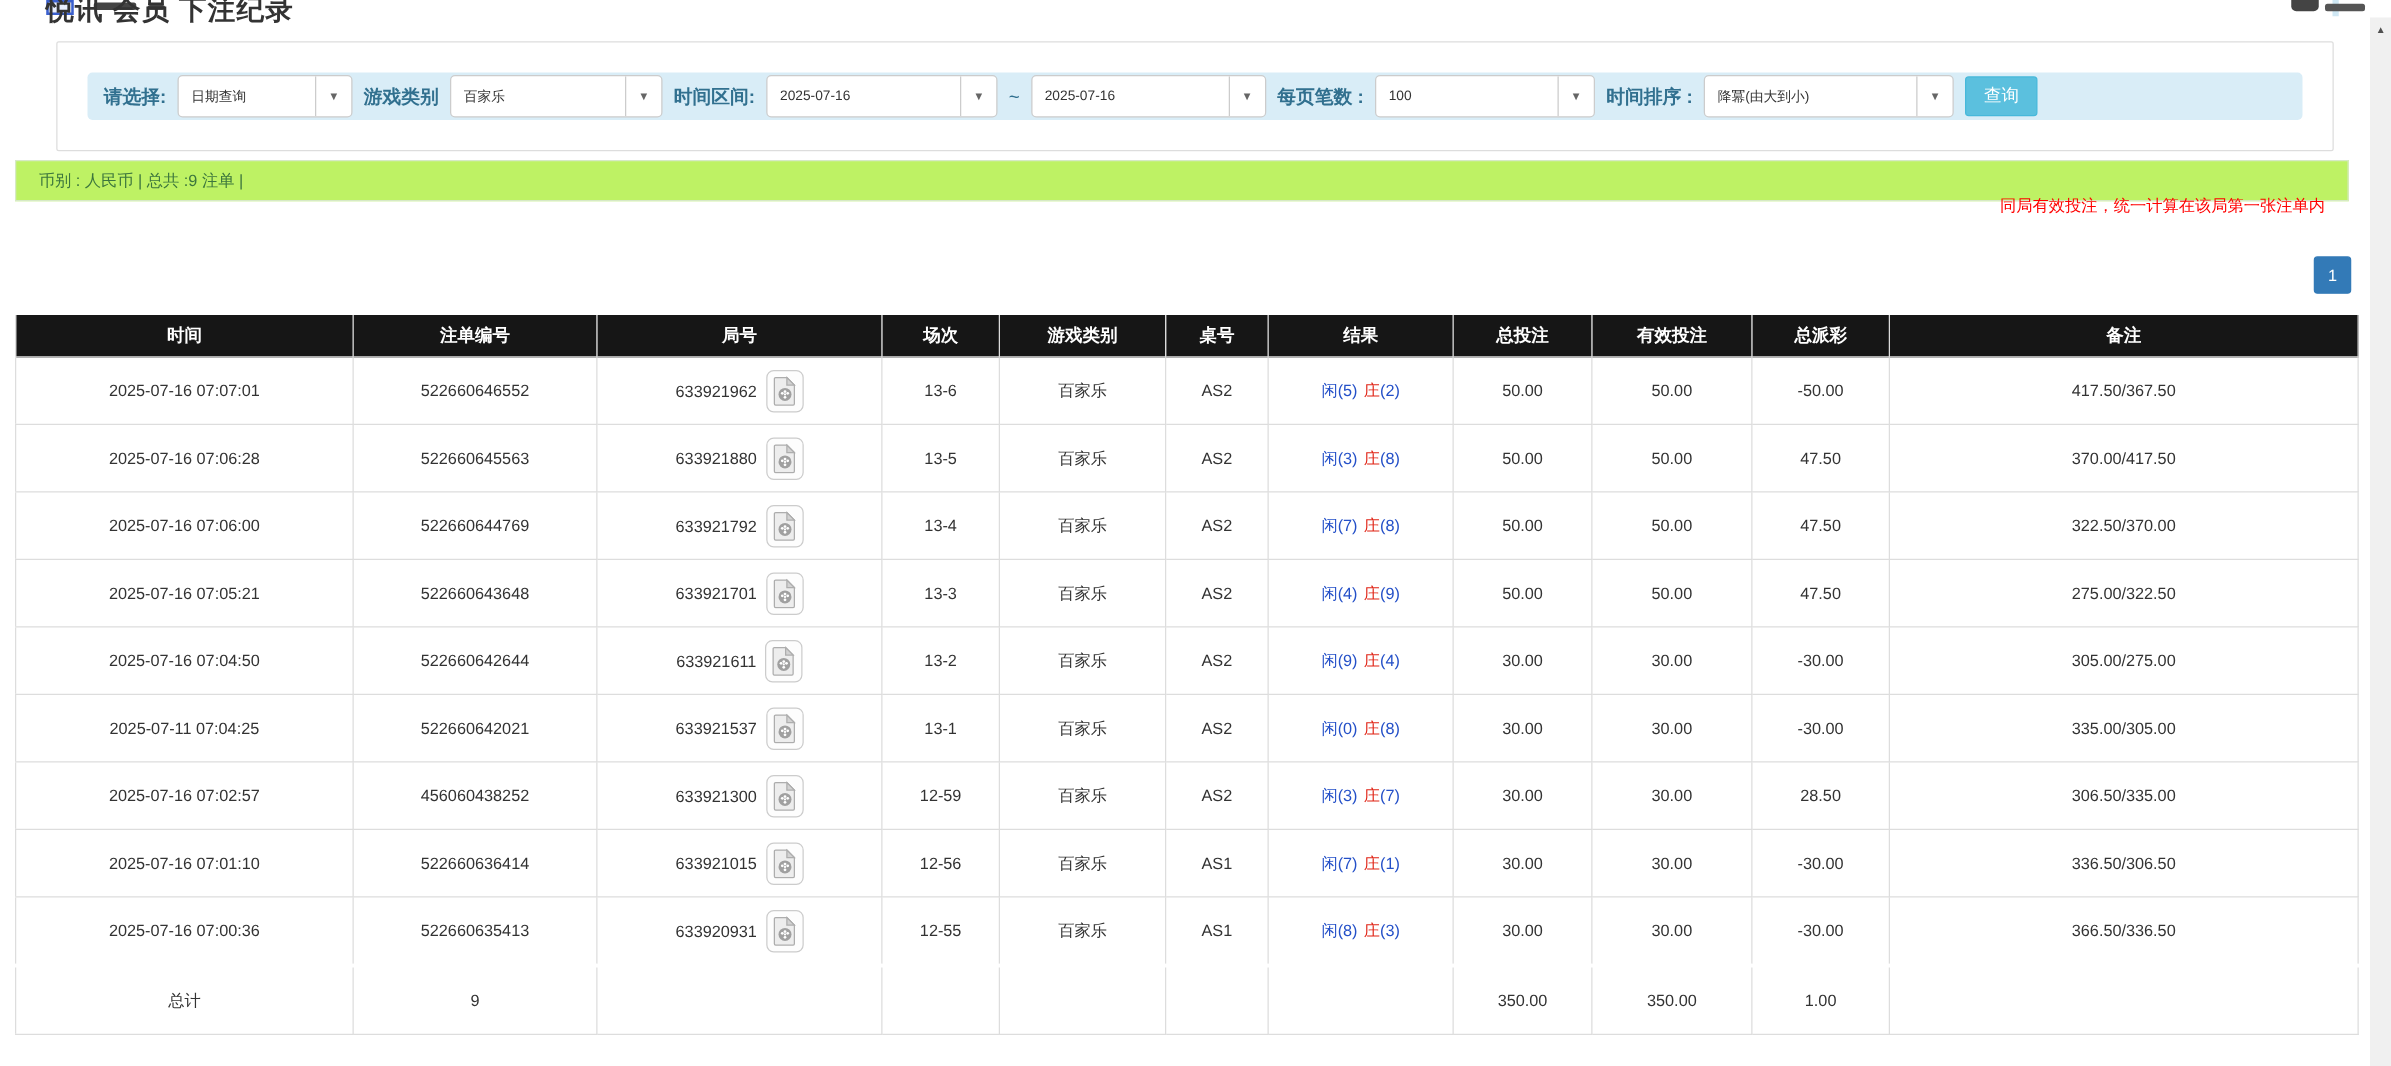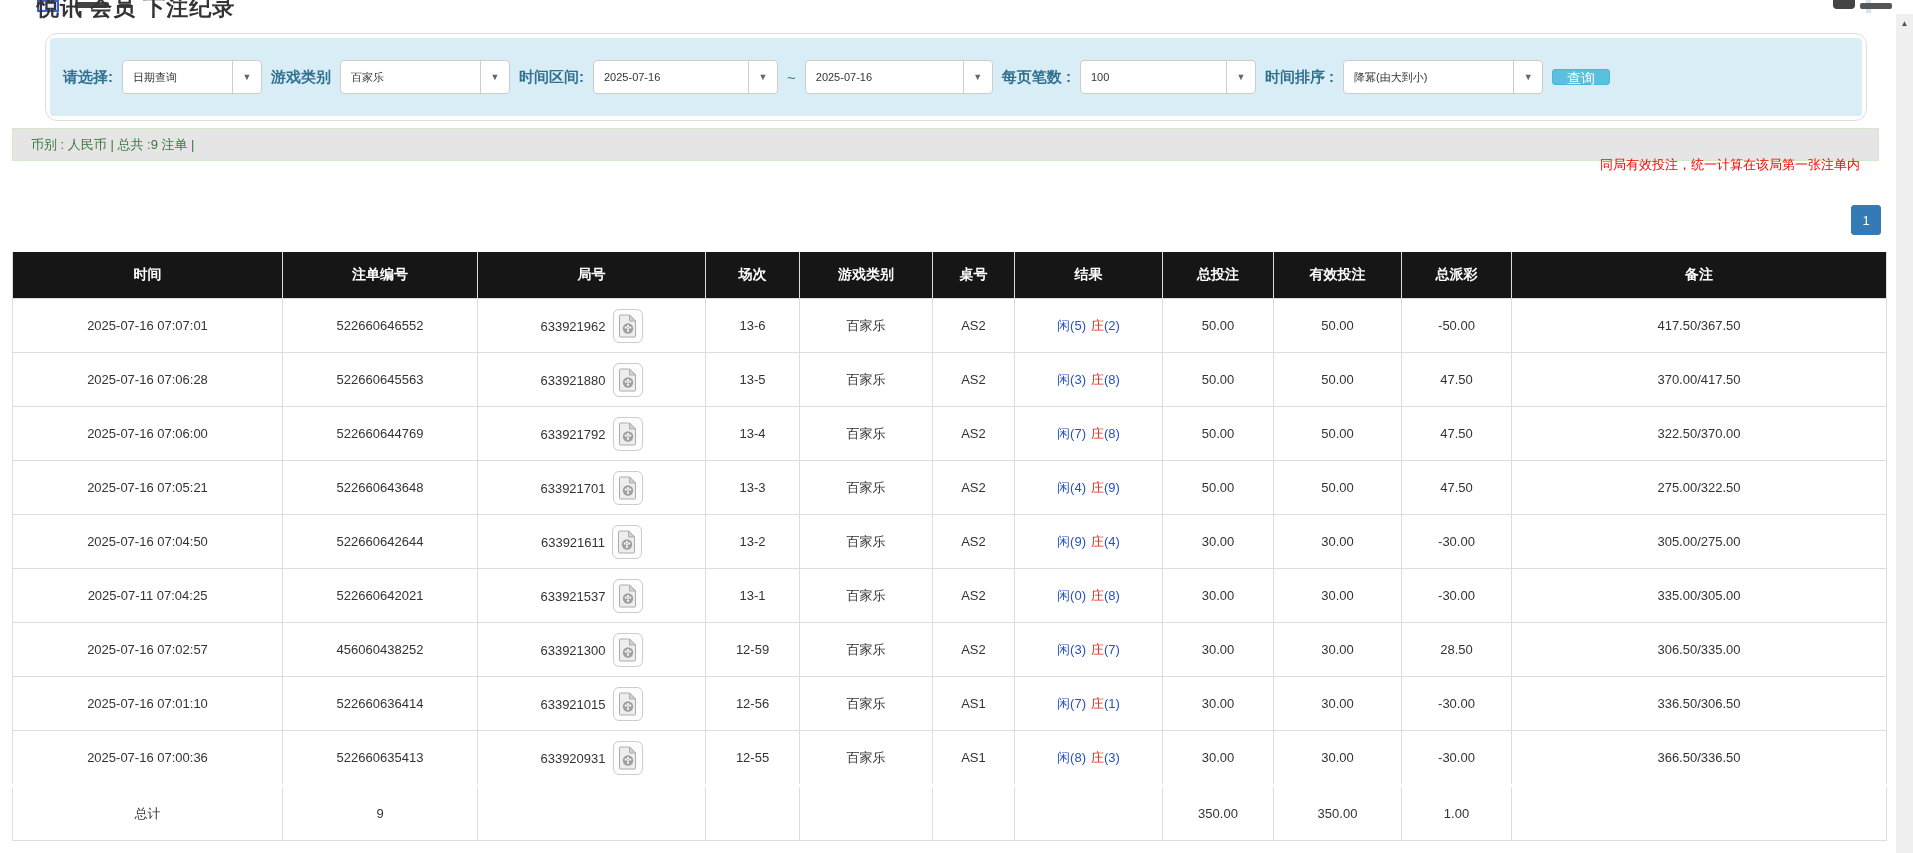--- a/index.html
+++ b/index.html
@@ -10,49 +10,49 @@
   .clip-frag{position:absolute;}
   .frag-box{background:#444;border-radius:2px;}
   .left-icon{border:2px solid #3a5fcd;background:#eaf0ff;}
   .blue-sliver{background:#cfe7f3;}
 
   
   #page-title{position:absolute;left:37px;top:-7px;margin:0;font-size:22px;font-weight:bold;color:#333;letter-spacing:1px;}
 
   
   #filter-panel{position:absolute;left:45px;top:33px;width:1822px;height:88px;box-sizing:border-box;
-                background:#fff;border:1px solid #ddd;border-radius:12px;padding:4px;}
+                background:#fff;border:1px solid #ddd;border-radius:2px;padding:24px;}
   #filter-strip{height:100%;box-sizing:border-box;background:#d9edf7;border-radius:4px;
                 display:flex;align-items:center;padding:0 13px;gap:9px;white-space:nowrap;}
   .f-label{font-size:15px;font-weight:bold;color:#31708f;}
   .sel{display:flex;align-items:center;height:34px;background:#fff;border:1px solid #ccc;border-radius:4px;
        box-sizing:border-box;overflow:hidden;cursor:pointer;}
   .sel-val{flex:1;padding:0 10px;font-size:11px;color:#333;}
   .sel-caret{width:28px;align-self:stretch;display:flex;align-items:center;justify-content:center;
              border-left:1px solid #ccc;color:#666;font-size:9px;}
   .w1{width:140px}.w2{width:170px}.w3{width:185px}.w4{width:188px}.w5{width:176px}.w6{width:200px}
   .tilde{font-size:15px;color:#31708f;}
-  #search-btn{height:16px;padding:0 14px;background:#5bc0de;border:1px solid #46b8da;border-radius:3px;
+  #search-btn{height:32px;padding:0 14px;background:#5bc0de;border:1px solid #46b8da;border-radius:3px;
               color:#fff;font-size:14px;cursor:pointer;font-family:inherit;}
 
   
   #summary-bar{position:absolute;left:12px;top:128px;width:1867px;height:33px;box-sizing:border-box;
-               background:#e5e5e5;border:1px solid #d6e9c6;display:flex;align-items:center;
+               background:#bef264;border:1px solid #d6e9c6;display:flex;align-items:center;
                justify-content:space-between;padding:0 18px;font-size:13px;}
   #summary-left{color:#3c763d;}
   #summary-right{color:#f00;margin-top:40px;}
 
   
   #pagination{position:absolute;left:1851px;top:205px;}
   .page-btn{display:flex;align-items:center;justify-content:center;width:28px;height:28px;
             background:#337ab7;border:1px solid #337ab7;border-radius:3px;color:#fff;font-size:13px;cursor:pointer;}
 
   
   #records-table{position:absolute;left:12px;top:252px;width:1874px;border-collapse:collapse;table-layout:fixed;}
-  #records-table th{background:#161616;color:#fff;font-size:14px;font-weight:bold;height:46px;
+  #records-table th{background:#161616;color:#fff;font-size:14px;font-weight:bold;height:33px;
                     border-right:1px solid #dcdcdc;border-bottom:1px solid #dcdcdc;padding:0;}
   #records-table td{height:53px;text-align:center;vertical-align:middle;font-size:13px;color:#333;
                     background:#fff;border-right:1px solid #ddd;border-bottom:1px solid #ddd;padding:0 4px;
                     overflow:hidden;}
   #records-table{border-left:1px solid #ddd;}
   tr.hl td{background:#fbf99c;}
   .c-bet{color:#1d7ad2;cursor:pointer;}
   .payout.neg{color:#f00;}
   .blue{color:#2450c8;margin-top:24px;}
   .red{color:#e02517;}

